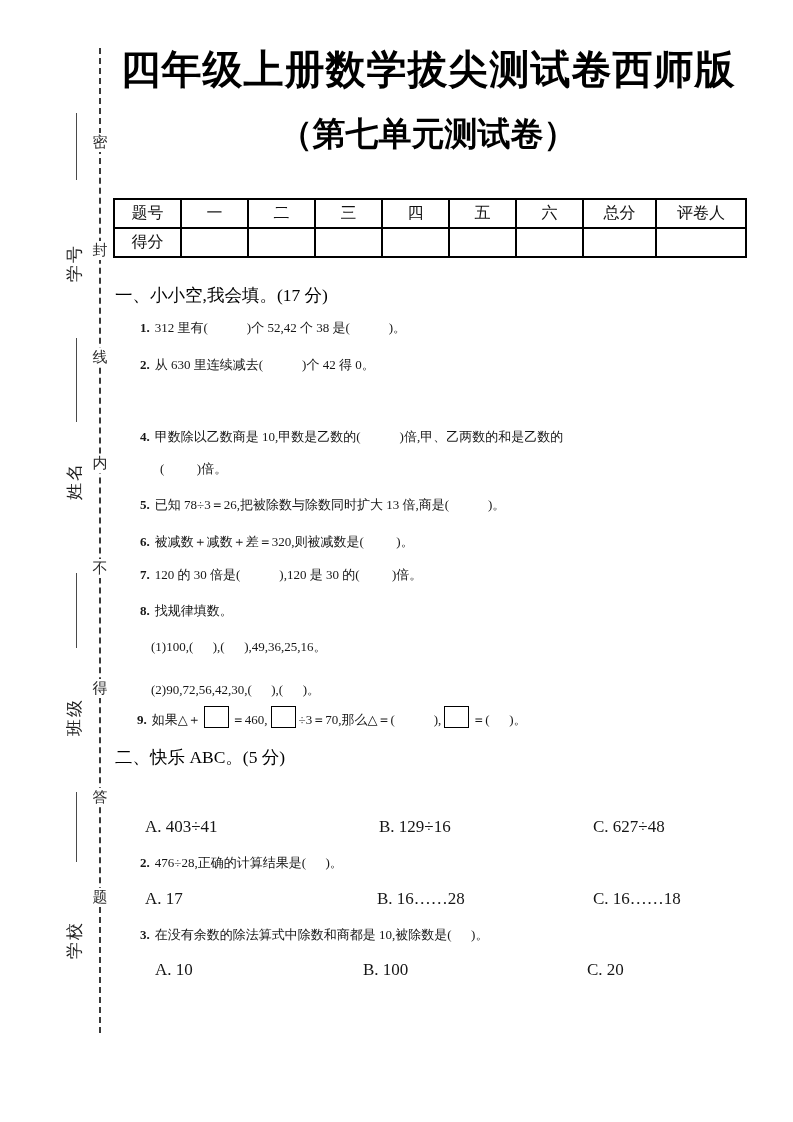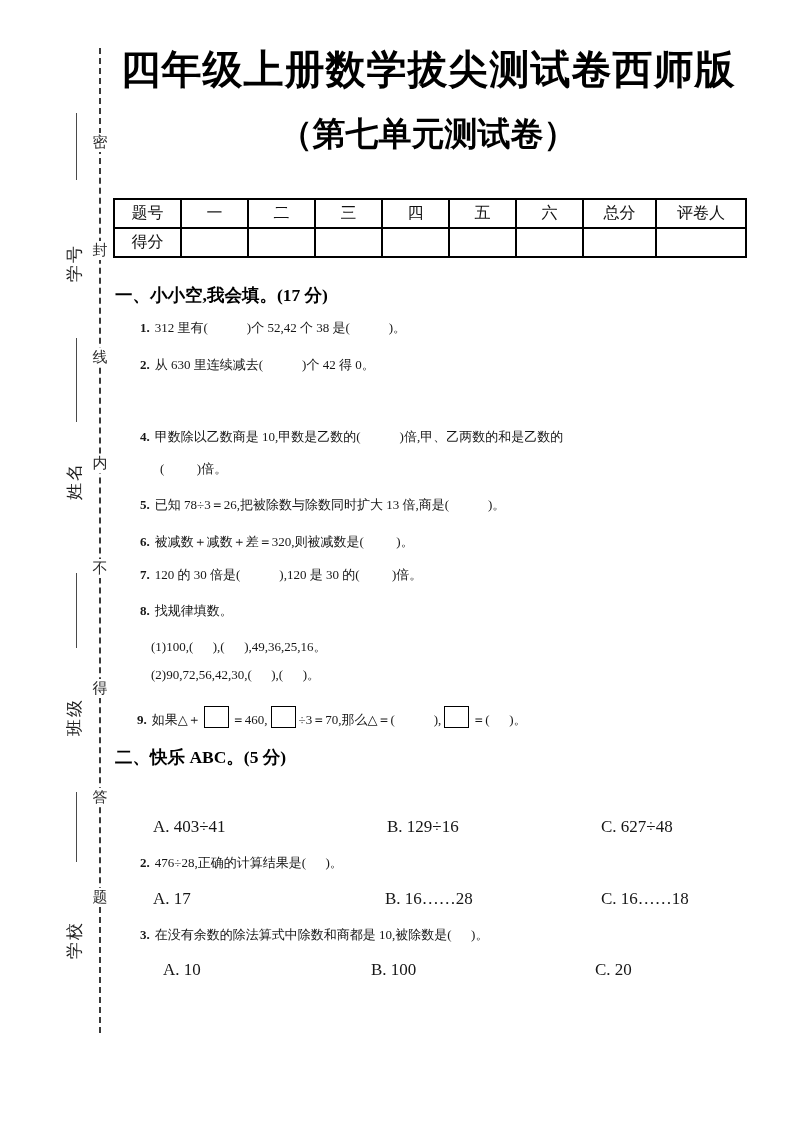--- a/index.html
+++ b/index.html
@@ -47,23 +47,23 @@
     table-layout:fixed;
   }
   table.score-table td {
     border:2px solid #000; height:27px; text-align:center; vertical-align:middle;
     font-size:16px; color:#111; padding:0;
   }
   
   .line { position:absolute; font-size:13px; line-height:21px; white-space:nowrap; color:#161616; }
   .line span { white-space:pre; }
   .line .qnum { font-weight:bold; padding-right:5px; }
-  .heading { font-weight:bold; font-size:17.5px; color:#000;text-align:center; }
+  .heading { font-weight:normal; font-size:17.5px; color:#000;text-align:center; }
   .opts { position:absolute; left:115px; width:660px; height:22px; }
-  .opts span { position:absolute; top:0; font-size:17px; white-space:pre; color:#161616;margin-left:8px; }
+  .opts span { position:absolute; top:0; font-size:17px; white-space:pre; color:#161616; }
   .sqbox {
     display:inline-block; width:23px; height:20px; border:1.5px solid #000;
     vertical-align:-4px; margin:0 3px; background:#fff;
   }
 </style>
 </head>
 <body>
 
 <div class="page">
 
@@ -149,21 +149,21 @@
   </div>
   <div class="line" style="left:140px;top:564px">
     <span class="qnum">7.</span><span>120 的 30 倍是(            ),120 是 30 的(          )倍。</span>
   </div>
   <div class="line" style="left:140px;top:600px">
     <span class="qnum">8.</span><span>找规律填数。</span>
   </div>
   <div class="line" style="left:151px;top:636px">
     <span>(1)100,(      ),(      ),49,36,25,16。</span>
   </div>
-  <div class="line" style="left:151px;top:664px">
+  <div class="line" style="left:151px;top:679px">
     <span>(2)90,72,56,42,30,(      ),(      )。</span>
   </div>
   <div class="line" style="left:137px;top:706px">
     <span class="qnum">9.</span><span>如果△＋</span><span class="sqbox"></span><span>＝460,</span><span class="sqbox"></span><span>÷3＝70,那么△＝(            ),</span><span class="sqbox"></span><span>＝(      )。</span>
   </div>
 
   <div class="line heading" style="left:115px;top:747px">二、快乐 ABC。(5 分)</div>
 
   <div class="opts" style="top:817px">
     <span style="left:30px">A. 403÷41</span>

